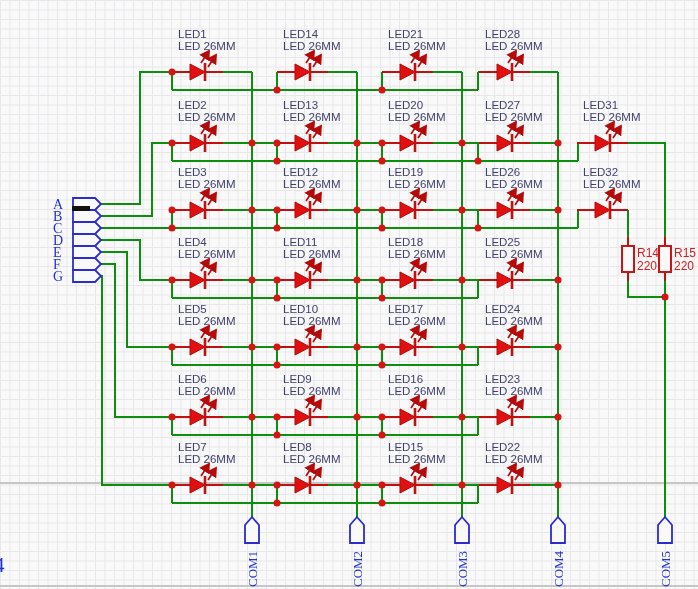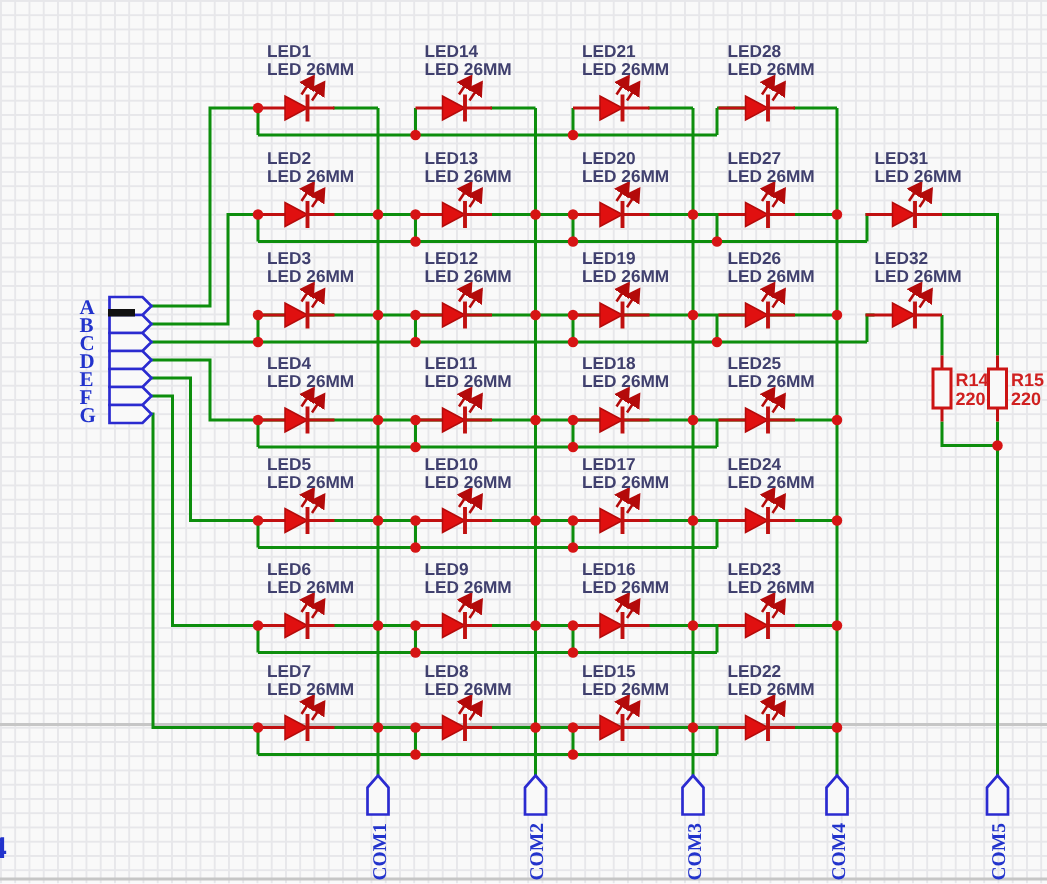--- a/index.html
+++ b/index.html
@@ -3,21 +3,20 @@
 <meta charset="utf-8">
 <style>
   html,body{margin:0;padding:0;background:#fff;}
   #stage{
     position:relative;width:698px;height:589px;overflow:hidden;
     background-color:#f9f9f9;
     background-image:linear-gradient(#e7e7ea 1px, transparent 1px),
                      linear-gradient(90deg,#e7e7ea 1px, transparent 1px);
     background-size:9.5px 9.5px;
     font-family:"Liberation Sans", sans-serif;
-    font-weight:bold;
   }
   svg{position:absolute;left:0;top:0;}
   text{user-select:none;}
   .wire{stroke:#0d8e0d;stroke-width:2;fill:none;}
   .lead{stroke:#c01010;stroke-width:2;fill:none;}
   .cath{stroke:#c01010;stroke-width:2.6;fill:none;}
   .tri{fill:#e01010;stroke:#b40a0a;stroke-width:1;}
   .arrow{stroke:#b40a0a;stroke-width:1.7;fill:none;}
   .dot{fill:#d61414;}
   .port{stroke:#2b2bd0;stroke-width:1.8;fill:#f9f9f9;stroke-linejoin:miter;}

